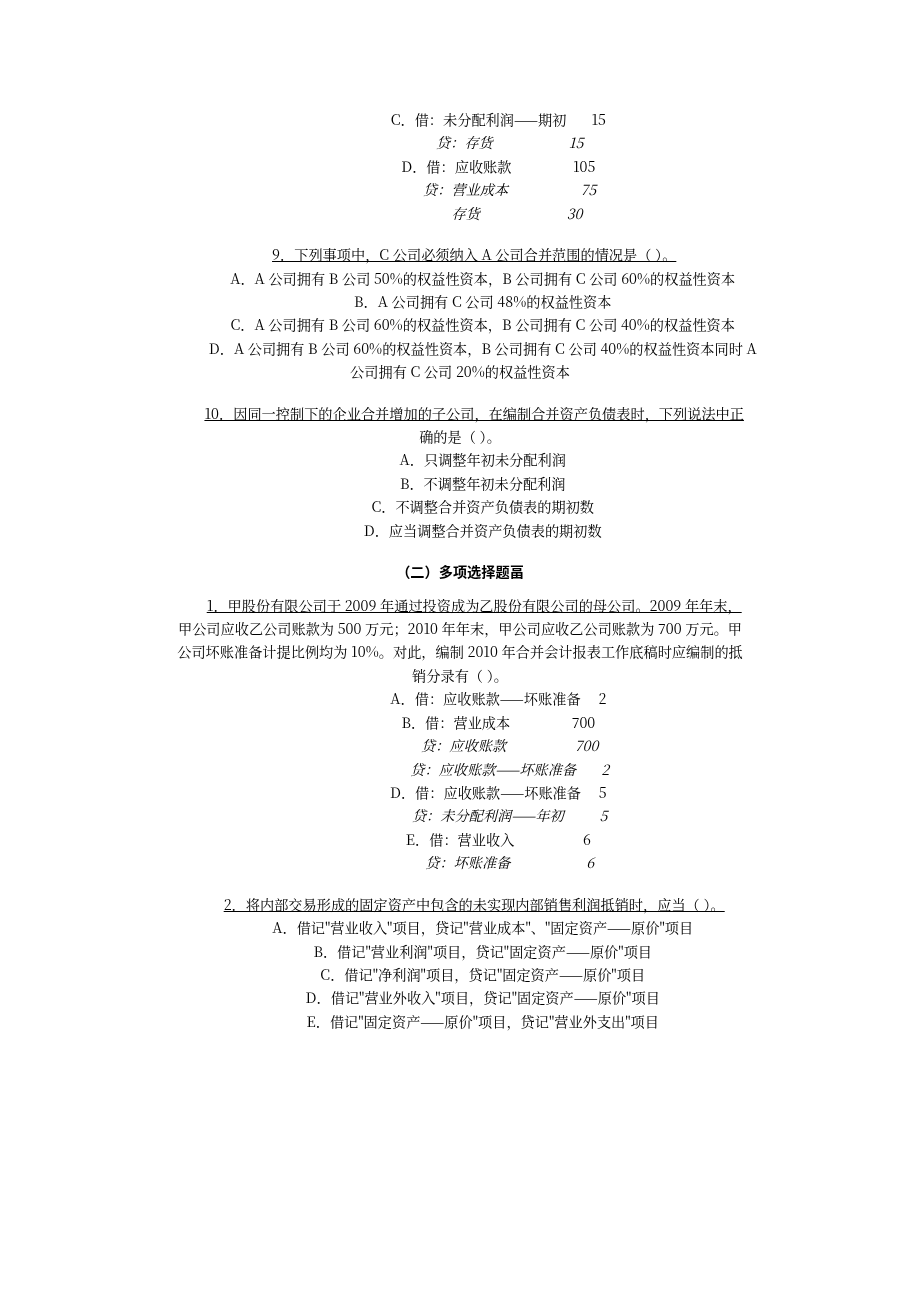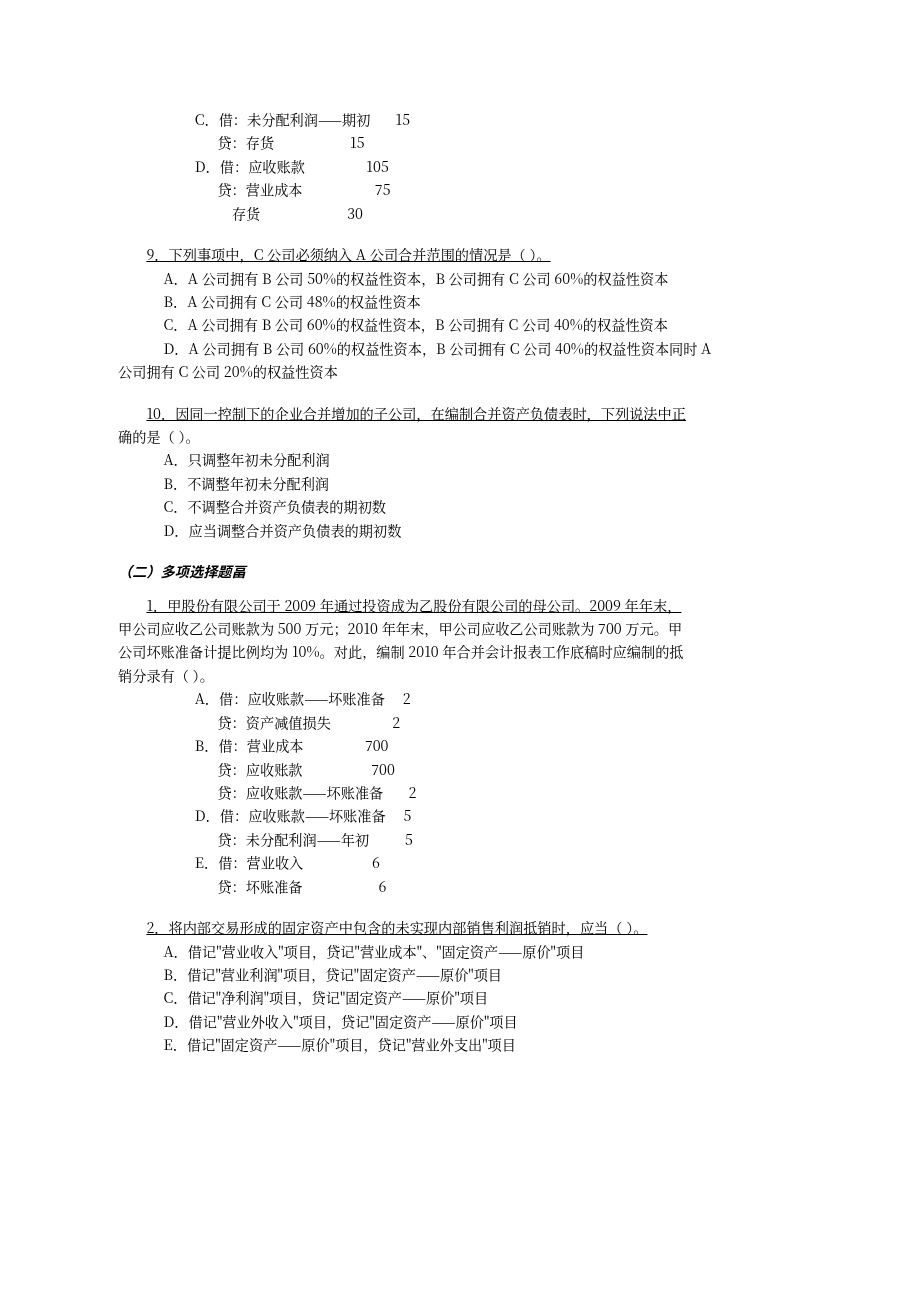--- a/index.html
+++ b/index.html
@@ -12,28 +12,27 @@
 }
 .page{
   width:920px;
   min-height:1302px;
   padding:108px 118px 60px 118px;
   box-sizing:border-box;
 }
 .indent{ text-indent:2em;text-decoration:underline; }
 .option{ margin-left:3.2em; text-indent:0; }
 .entry{ margin-left:5.4em; text-indent:0; white-space:pre; }
-.entry-sub{ margin-left:7.0em; text-indent:0; white-space:pre; }
+.entry-sub{ margin-left:7.0em; text-indent:0; white-space:pre;font-style:italic; }
 .section-head{
   font-family:"SimHei","黑体","Heiti SC","Noto Sans CJK SC",sans-serif;
   font-weight:bold;
   margin:6px 0 10px 0;
-  font-style:italic;
 }
-p{ margin:0; }
+p{ margin:0;text-align:center; }
 .block{ margin-bottom:18px; }
 </style>
 </head>
 <body>
 
 <div class="page">
 
 <div class="block">
   <p class="entry"><span>C．</span><span>借：未分配利润——期初</span>　   <span>15</span></p>
   <p class="entry-sub"><span>贷：存货</span>　                 <span>15</span></p>
@@ -63,21 +62,20 @@
 
 <p class="section-head">（二）多项选择题畐</p>
 
 <div class="block">
   <p class="indent">1．甲股份有限公司于 2009 年通过投资成为乙股份有限公司的母公司。2009 年年末，</p>
   <p>甲公司应收乙公司账款为 500 万元；2010 年年末，甲公司应收乙公司账款为 700 万元。甲</p>
   <p>公司坏账准备计提比例均为 10%。对此，编制 2010 年合并会计报表工作底稿时应编制的抵</p>
   <p>销分录有（  ）。</p>
 
   <p class="entry"><span>A．</span><span>借：应收账款——坏账准备</span>　 <span>2</span></p>
-  <p class="entry-sub"><span>贷：资产减值损失</span>　             <span>2</span></p>
 
   <p class="entry"><span>B．</span><span>借：营业成本</span>　             <span>700</span></p>
   <p class="entry-sub"><span>贷：应收账款</span>　               <span>700</span></p>
 
   <p class="entry-sub"><span>贷：应收账款——坏账准备</span>　   <span>2</span></p>
 
   <p class="entry"><span>D．</span><span>借：应收账款——坏账准备</span>　 <span>5</span></p>
   <p class="entry-sub"><span>贷：未分配利润——年初</span>　      <span>5</span></p>
 
   <p class="entry"><span>E．</span><span>借：营业收入</span>　               <span>6</span></p>

